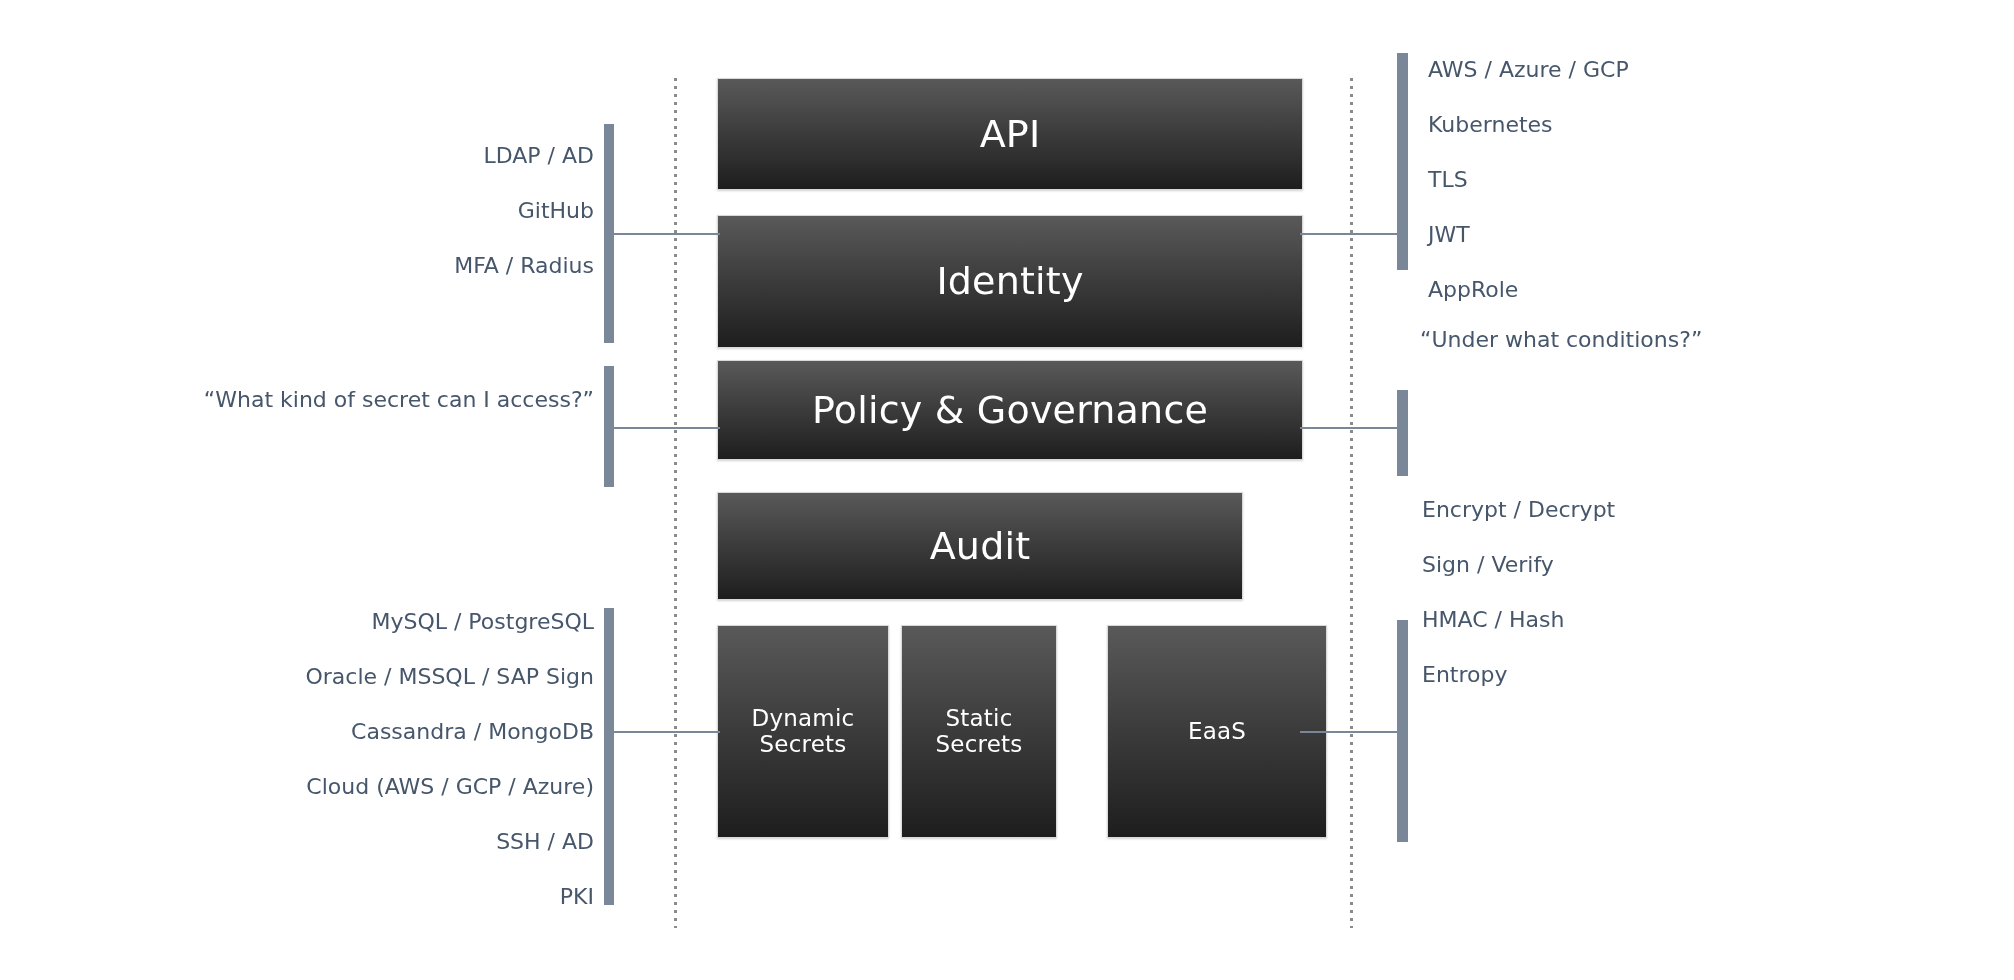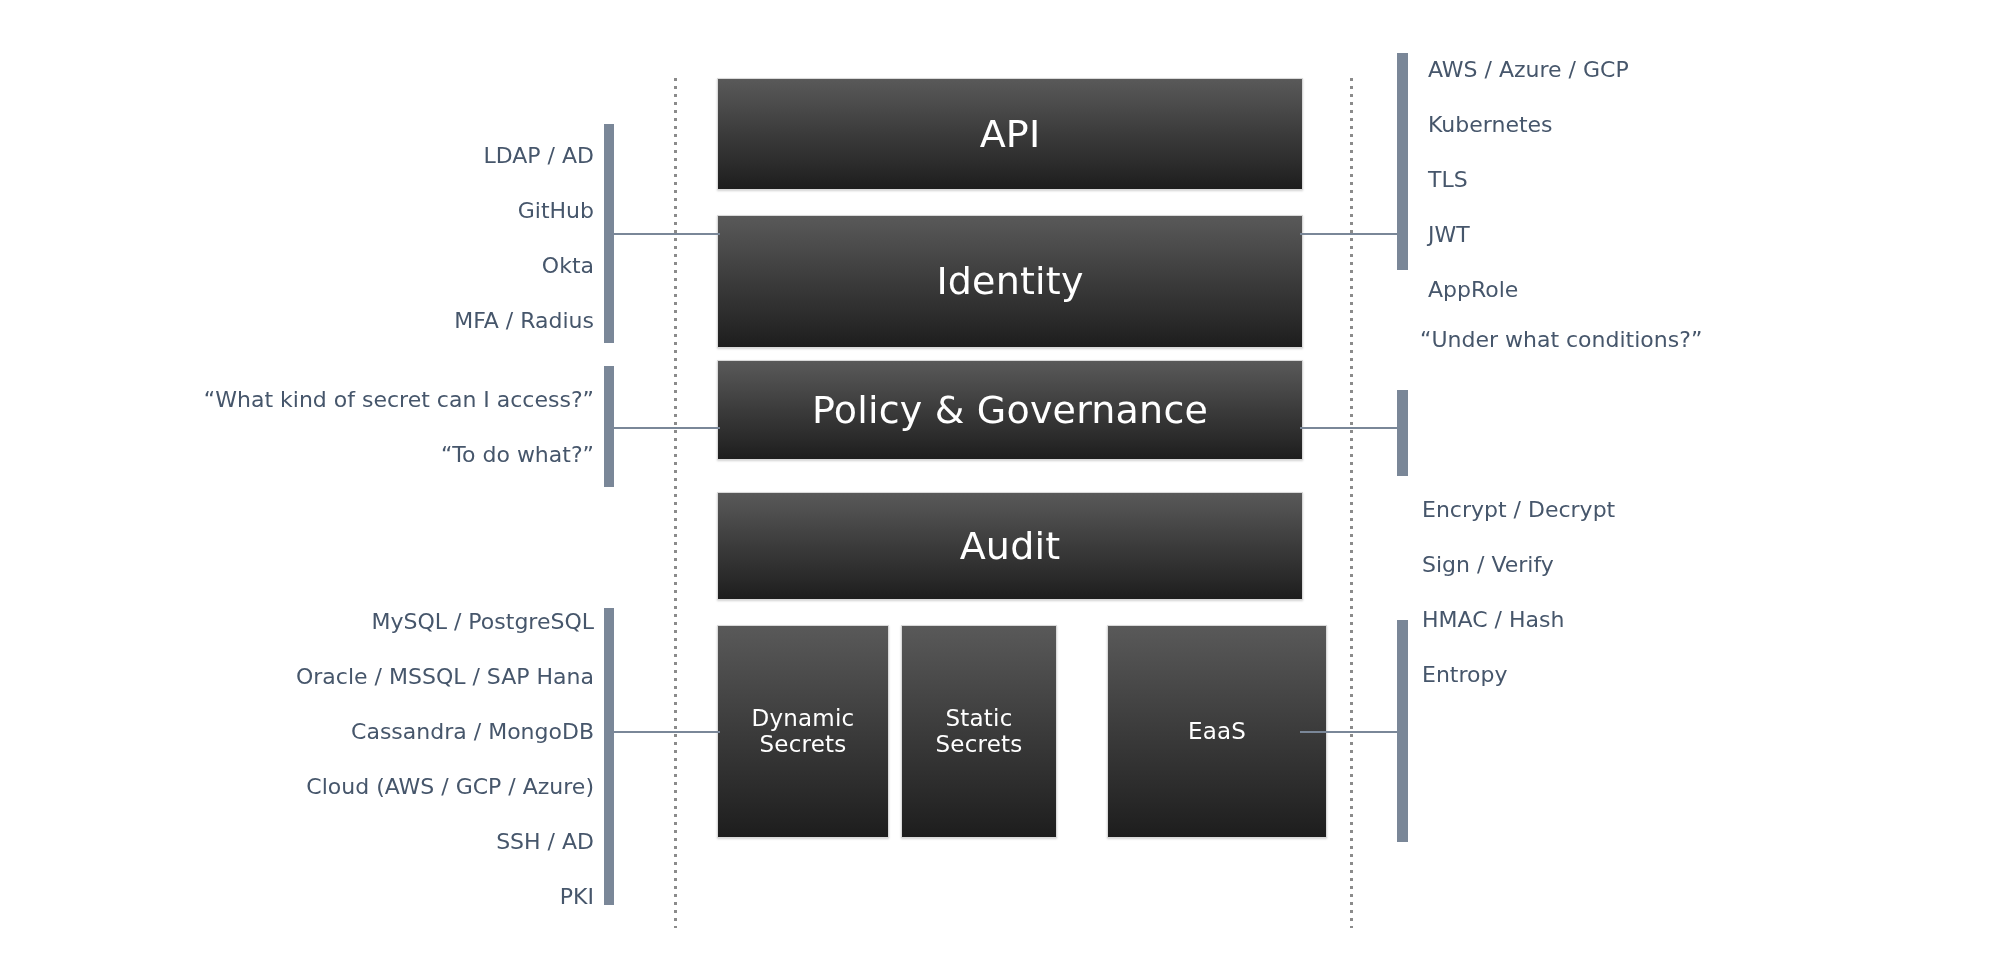--- a/index.html
+++ b/index.html
@@ -37,21 +37,21 @@
     font-size: 38px;
     font-weight: 400;
     padding: 0 10px;
     white-space: pre-line;
   }
   .corebox.small .label { font-size: 23px; }
 
   #box-api       { left: 717px; top: 78px;  width: 586px; height: 112px; }
   #box-identity  { left: 717px; top: 215px; width: 586px; height: 133px; }
   #box-policy    { left: 717px; top: 360px; width: 586px; height: 100px; }
-  #box-audit     { left: 717px; top: 492px; width: 586px; height: 108px; }
+  #box-audit     { left: 717px; top: 492px; width: 526px; height: 108px; }
 
   #box-dynamic   { left: 717px; top: 625px; width: 172px; height: 213px; }
   #box-static    { left: 901px; top: 625px; width: 156px; height: 213px; }
   #box-eaas      { left: 1107px; top: 625px; width: 220px; height: 213px; }
 
   
   .dotted-guide {
     position: absolute;
     width: 3px;
     top: 78px;
@@ -158,32 +158,30 @@
   <div class="connector" id="conn-l-identity"></div>
   <div class="connector" id="conn-l-policy"></div>
   <div class="connector" id="conn-l-secrets"></div>
   <div class="connector" id="conn-r-identity"></div>
   <div class="connector" id="conn-r-policy"></div>
   <div class="connector" id="conn-r-secrets"></div>
 
   <div class="label-list left" id="list-l-identity">
     <div class="item">LDAP / AD</div>
     <div class="item">GitHub</div>
-    <div class="item">Okta</div>
     <div class="item">MFA / Radius</div>
   </div>
 
   <div class="label-list left" id="list-l-policy">
     <div class="item">“What kind of secret can I access?”</div>
-    <div class="item">“To do what?”</div>
   </div>
 
   <div class="label-list left" id="list-l-secrets">
     <div class="item">MySQL / PostgreSQL</div>
-    <div class="item">Oracle / MSSQL / SAP Hana</div>
+    <div class="item">Oracle / MSSQL / SAP Sign</div>
     <div class="item">Cassandra / MongoDB</div>
     <div class="item">Cloud (AWS / GCP / Azure)</div>
     <div class="item">SSH / AD</div>
     <div class="item">PKI</div>
   </div>
 
   <div class="label-list right" id="list-r-identity">
     <div class="item">AWS / Azure / GCP</div>
     <div class="item">Kubernetes</div>
     <div class="item">TLS</div>

